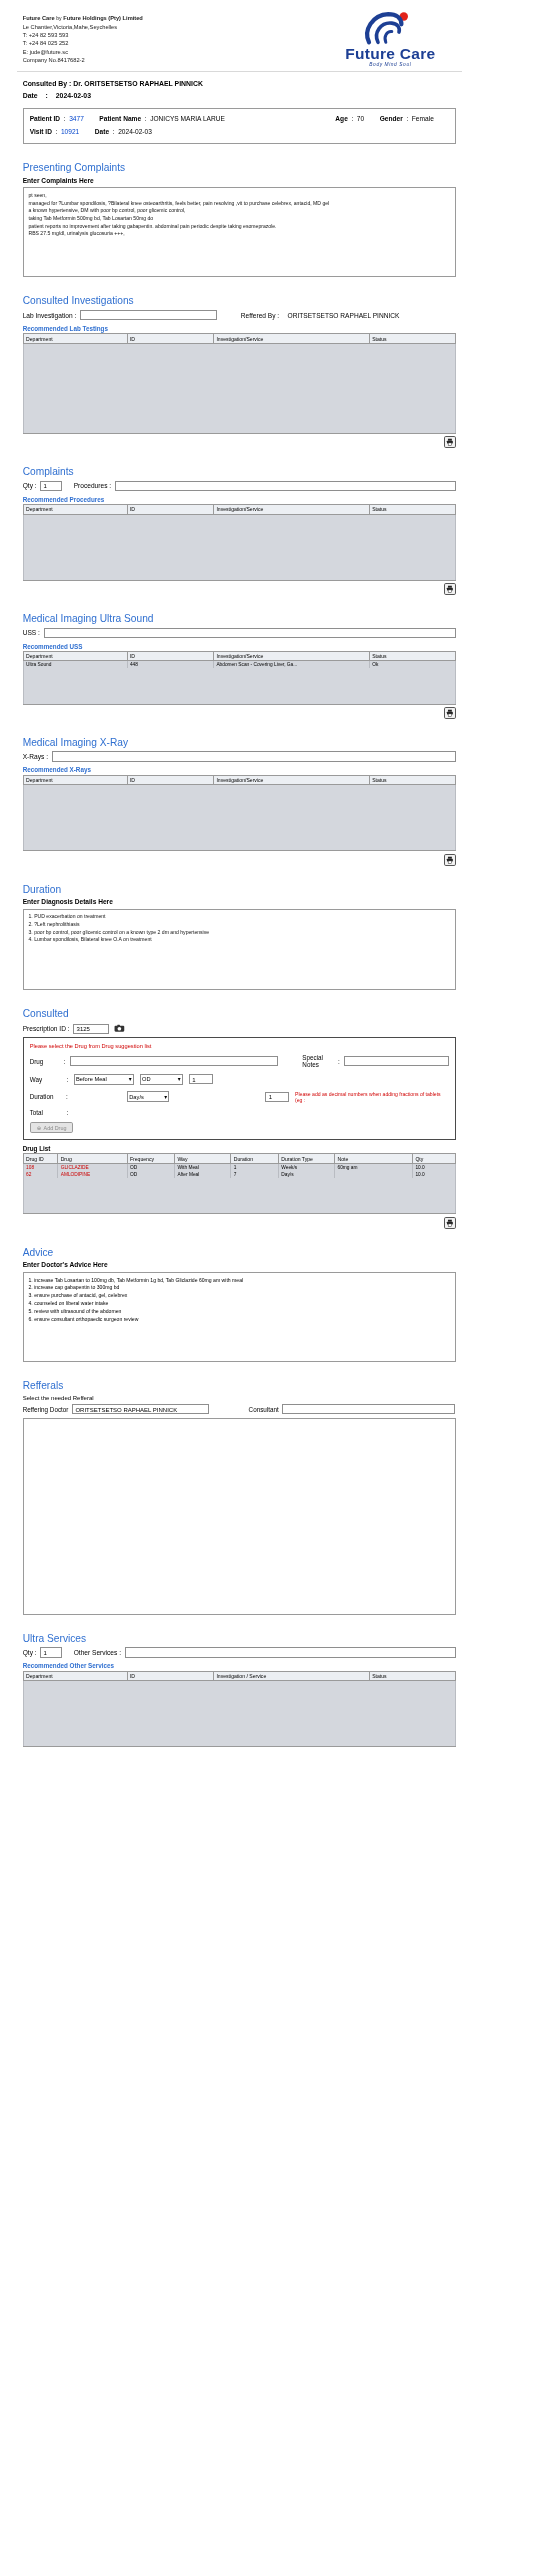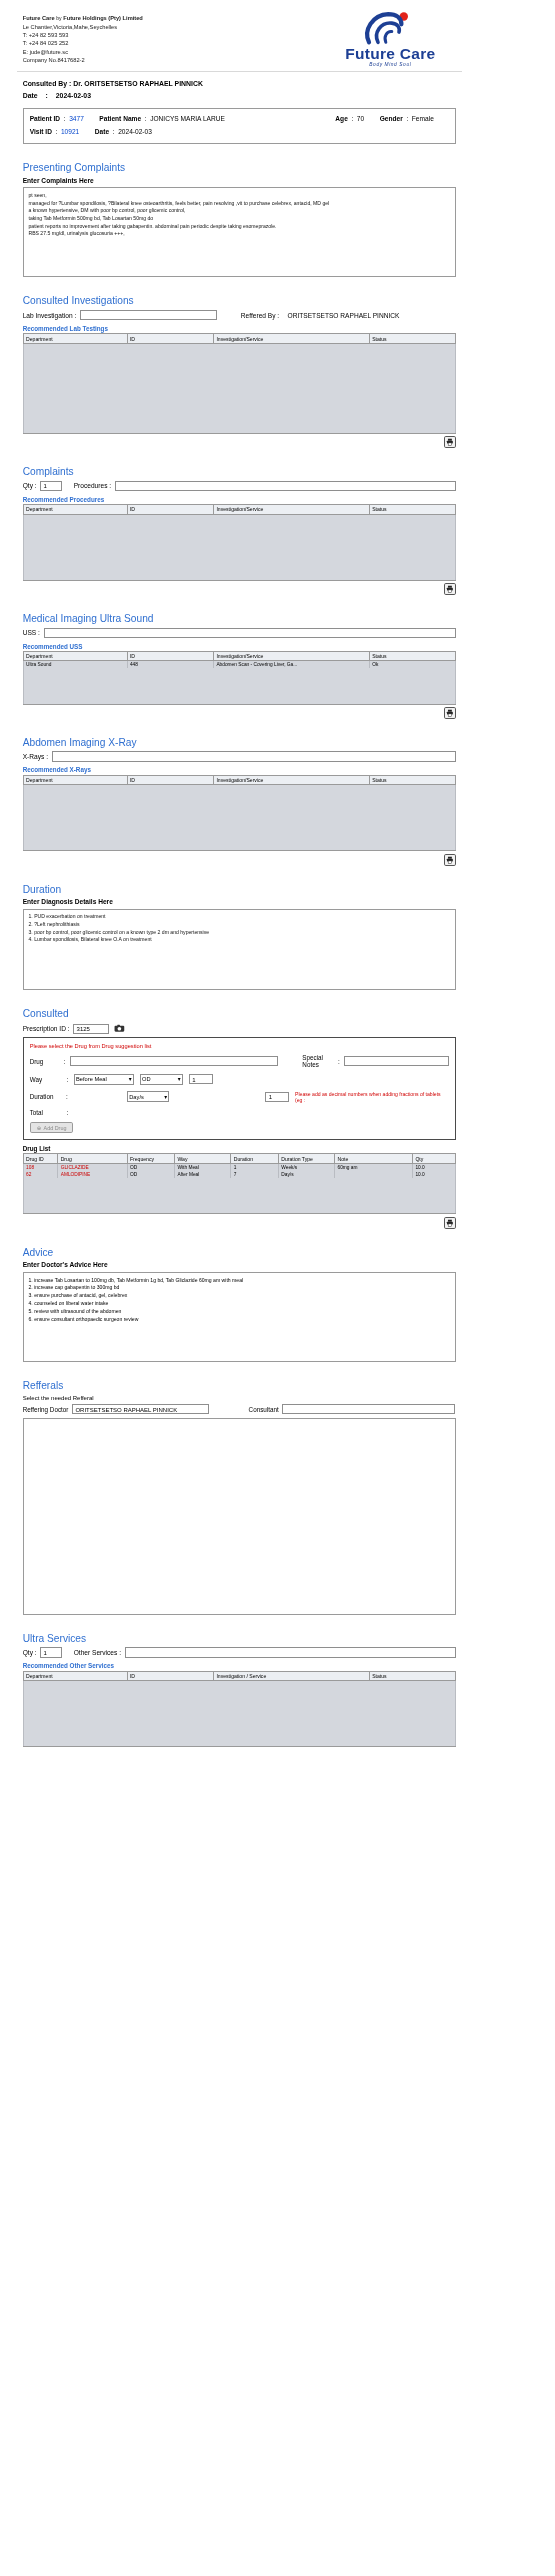--- a/index.html
+++ b/index.html
@@ -331,21 +331,21 @@
   <div class="print-row">
     <div class="print-btn">
       <svg width="7.8" height="7.8" viewBox="0 0 16 16">
           <rect x="4" y="1.5" width="8" height="4" fill="#222"></rect>
           <rect x="2" y="5.5" width="12" height="6" rx="1" fill="#222"></rect>
           <rect x="4.5" y="10" width="7" height="5" fill="#fff" stroke="#222" stroke-width="1"></rect>
         </svg>
     </div>
   </div>
 
-  <h2 class="section">Abdomen Imaging X-Ray</h2>
+  <h2 class="section">Medical Imaging X-Ray</h2>
   <div class="fieldrow">
     <label>X-Rays :</label>
     <span class="inp" style="flex:1"></span>
   </div>
   <div class="blue-sub">Recommended X-Rays</div>
   <table class="grid">
     <thead>
         <tr>
       <th style="width:24%">Department</th>
       <th style="width:20%">ID</th>

